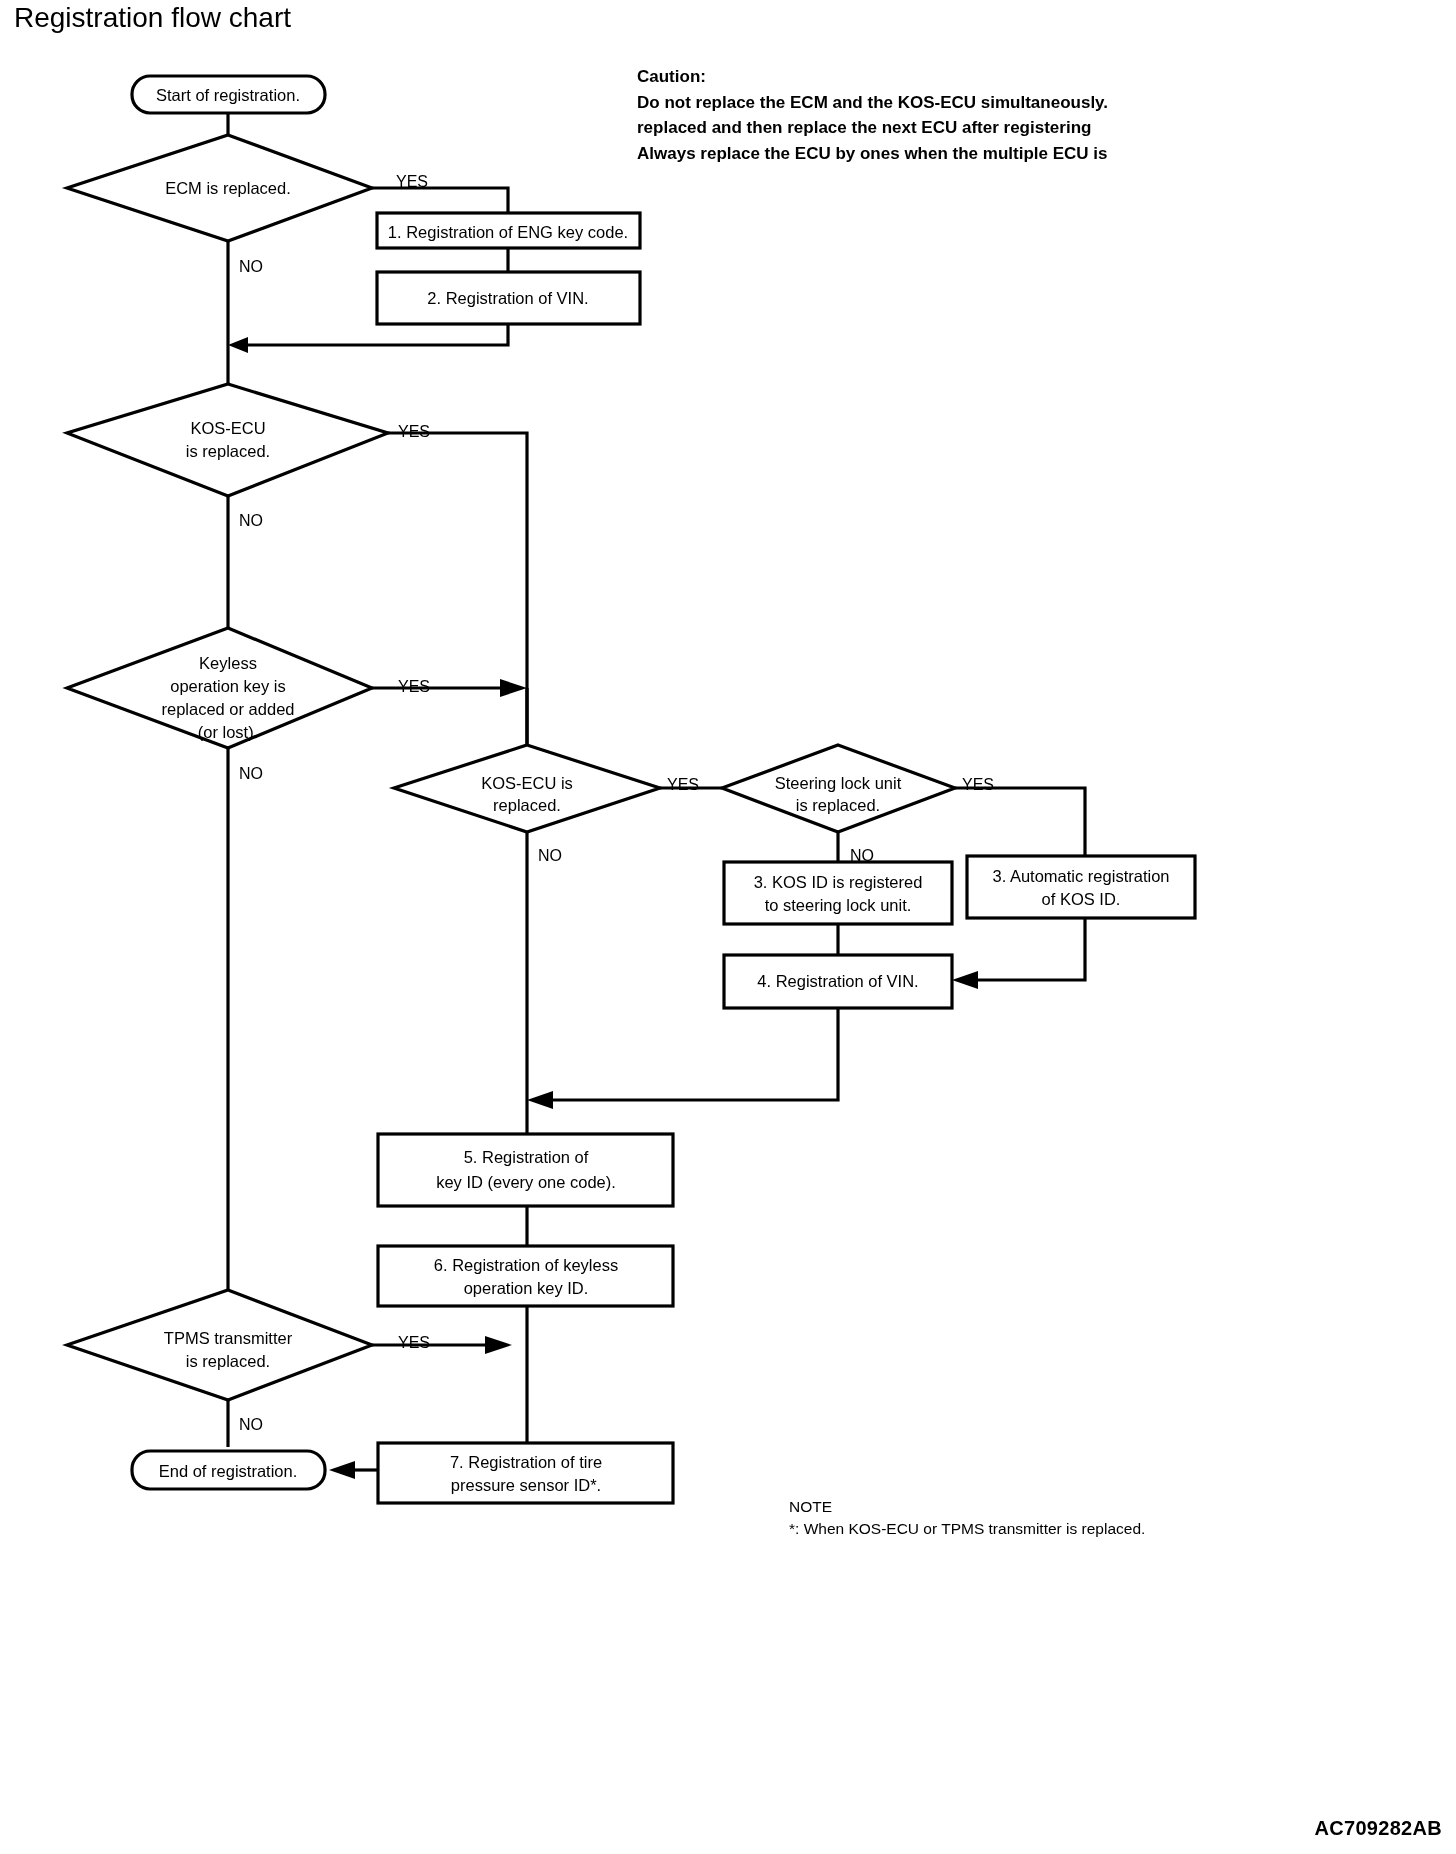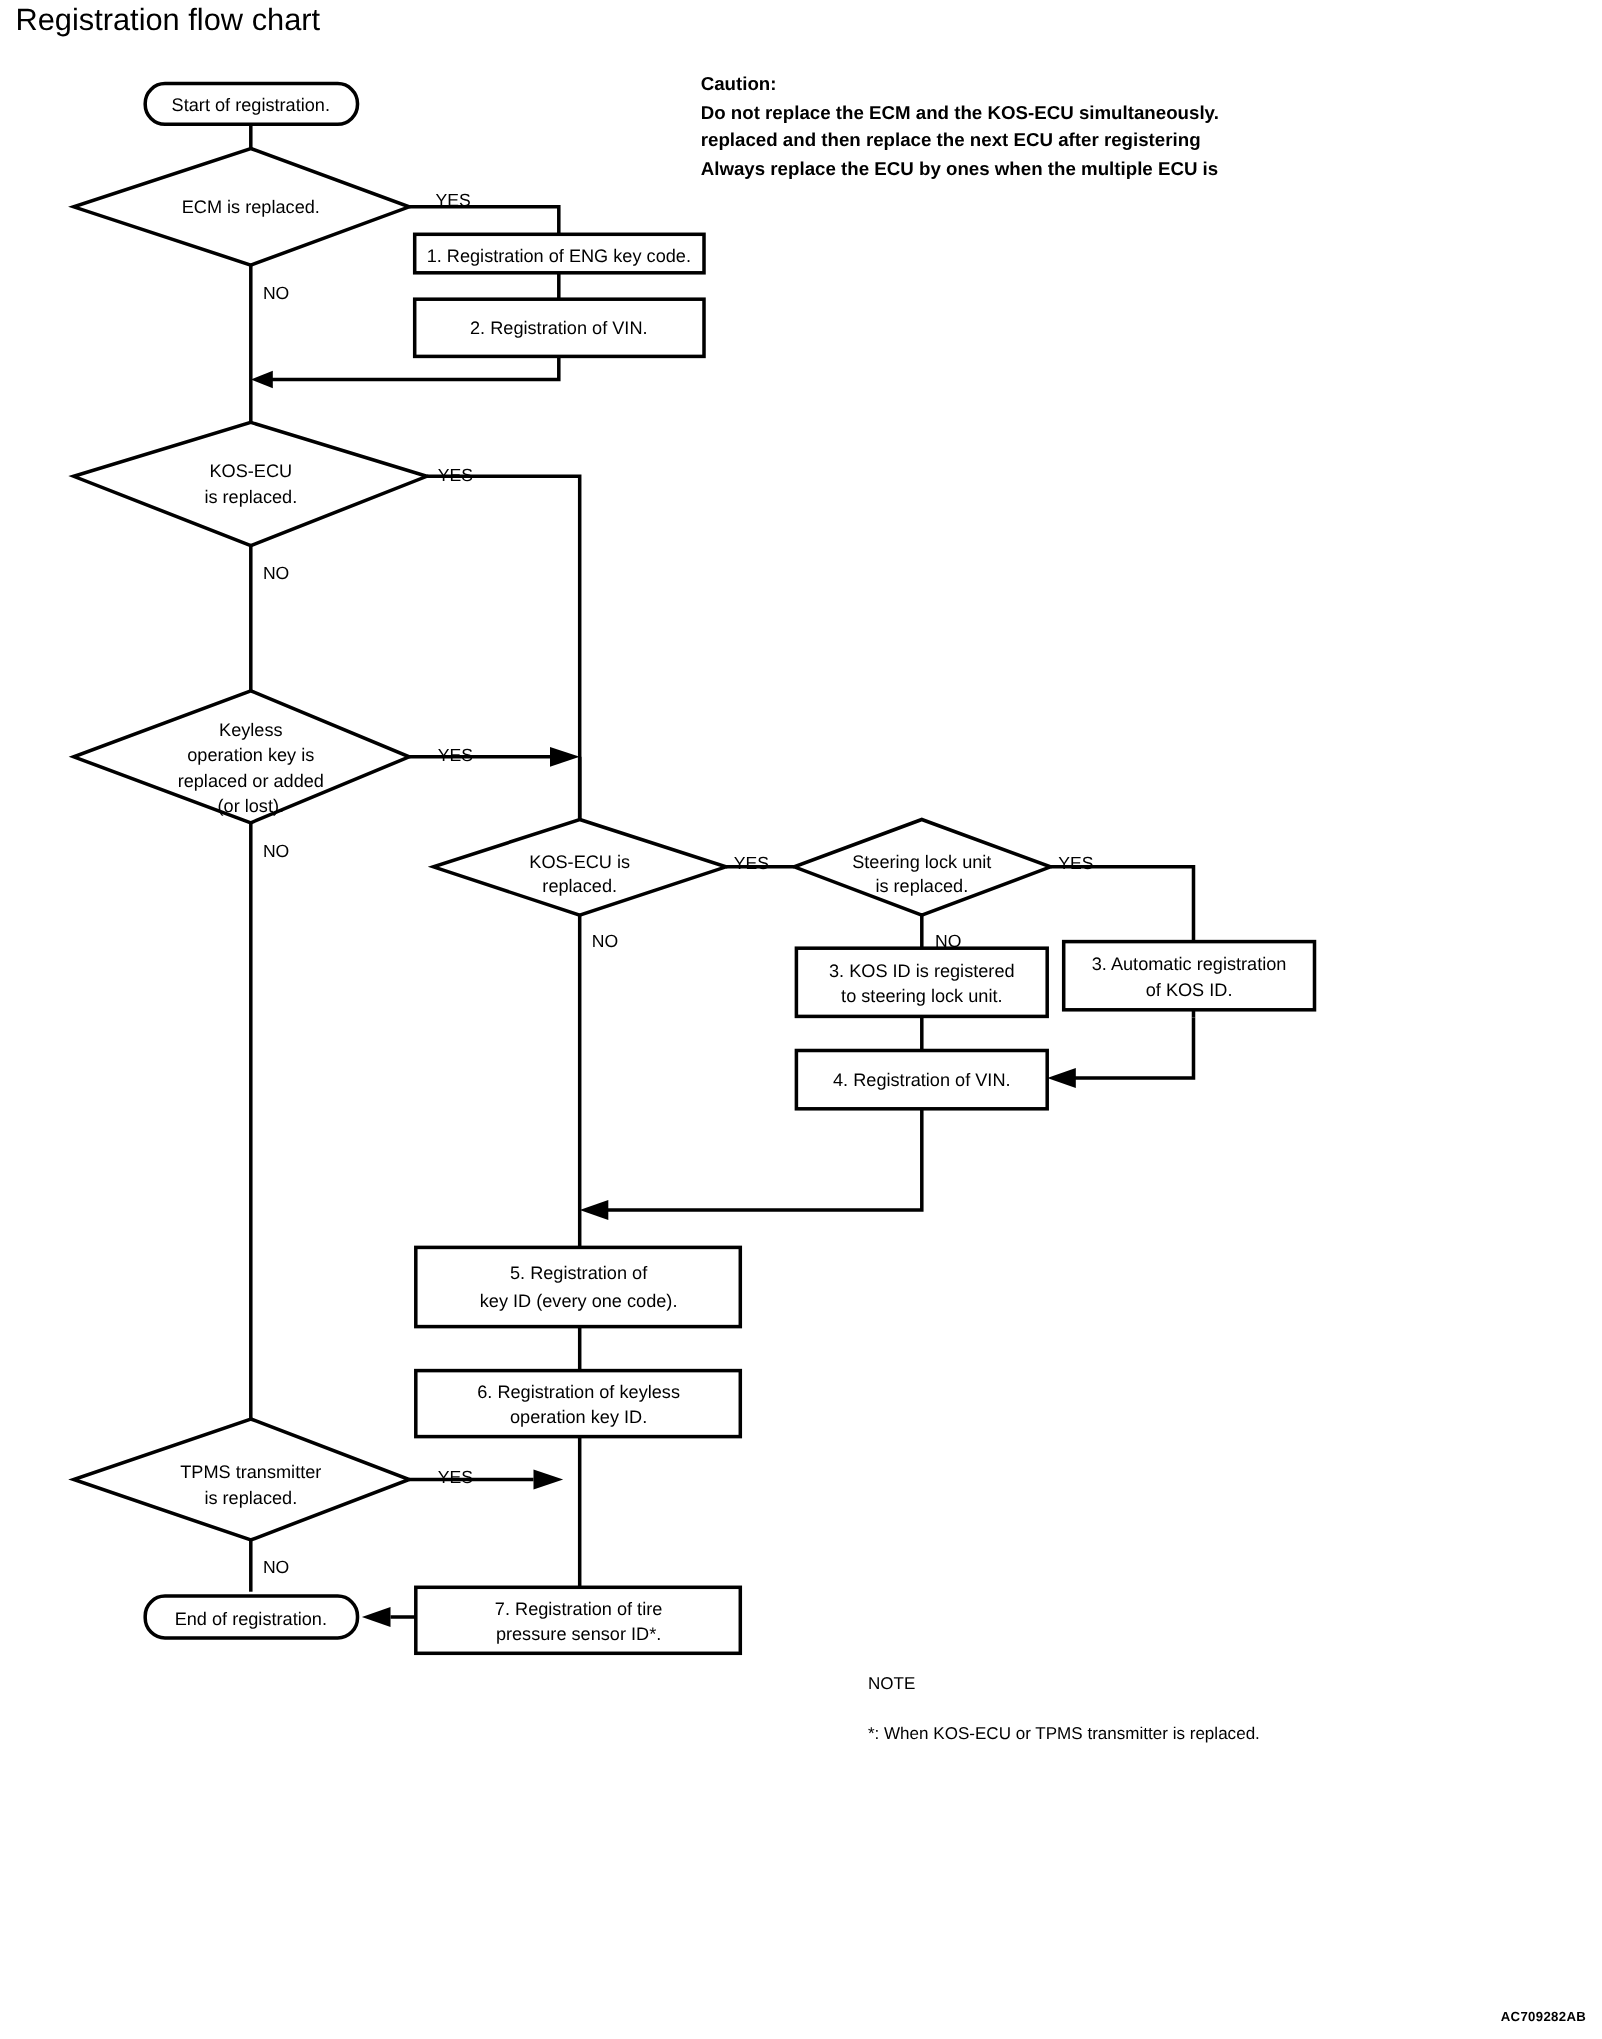--- a/index.html
+++ b/index.html
@@ -14,24 +14,24 @@
   }
   .caution{
     position:absolute;left:637px;top:64px;width:580px;
     font-size:17px;font-weight:bold;line-height:25.5px;
   }
   .caution div{white-space:nowrap;}
   .note{
     position:absolute;left:789px;top:1496px;width:430px;
     font-size:15.5px;line-height:22px;font-weight:normal;
   }
-  .note div{white-space:nowrap;margin-top:24px;}
+  .note div{white-space:nowrap;}
   #footer-code{
     position:absolute;right:14px;bottom:14px;
-    font-size:12px;font-weight:bold;letter-spacing:0.3px;margin-left:12px;
+    font-size:20px;font-weight:bold;letter-spacing:0.3px;margin-left:12px;
   }
   svg#flow{position:absolute;left:0;top:0;width:1456px;height:1854px;}
   svg#flow text{font-family:"Liberation Sans","DejaVu Sans",sans-serif;fill:#000;}
   .nodetxt{font-size:16.5px;}
   .yn{font-size:16px;}
   .shape{fill:#ffffff;stroke:#000000;stroke-width:3.2;}
   .ln{stroke:#000000;stroke-width:3.2;fill:none;}
   .arrowhead{fill:#000000;}
 </style>
 </head>

